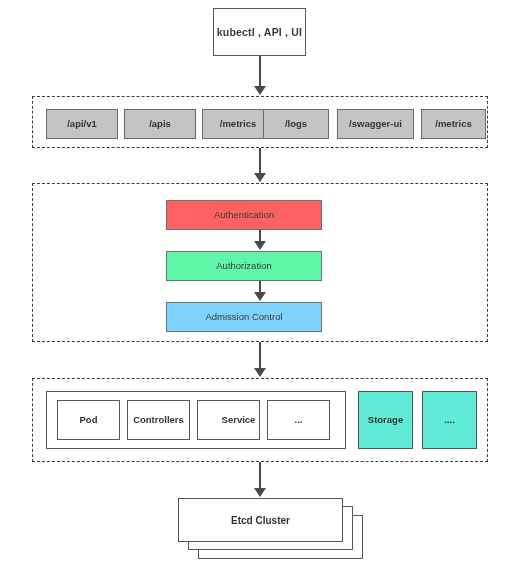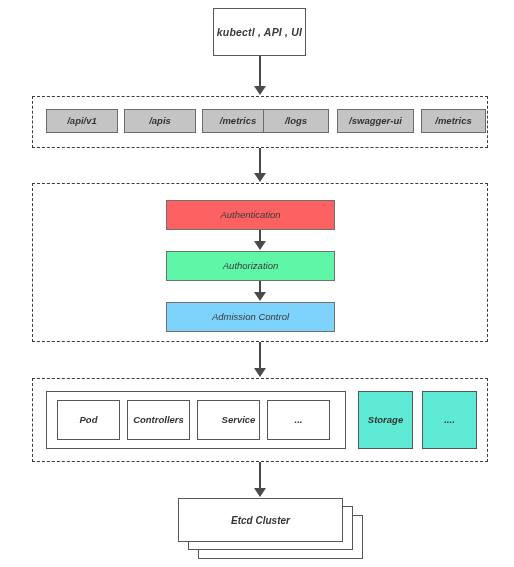--- a/index.html
+++ b/index.html
@@ -14,21 +14,20 @@
     font-family: "Liberation Sans", sans-serif;
     overflow: hidden;
   }
 
   #diagram {
     position: absolute;
     left: 0;
     top: 0;
     width: 514px;
     height: 567px;
-    font-style: italic;
   }
 
   .node {
     position: absolute;
     box-sizing: border-box;
     display: flex;
     align-items: center;
     justify-content: center;
     text-align: center;
     color: #3a3a3a;
@@ -55,33 +54,33 @@
     border: 1.8px dashed #3d3d3d;
     background: transparent;
   }
   #group-api-paths   { left: 32px; top: 96px;  width: 456px; height: 52px; }
   #group-pipeline    { left: 32px; top: 183px; width: 456px; height: 159px; }
   #group-resources   { left: 32px; top: 378px; width: 456px; height: 84px; }
 
   
   .api-chip {
     top: 109px;
-    height: 24px;
+    height: 30px;
     width: 72px;
     background: #c4c4c4;
     border: 1.6px solid #6b6b6b;
     font-size: 9.5px;
     font-weight: bold;
     color: #333333;
   }
 
   
   .stage {
     left: 166px;
-    width: 169px;
+    width: 156px;
     height: 30px;
     border: 1.5px solid #707070;
     font-size: 9.5px;
     color: #3a3a3a;
   }
   #stage-0 { top: 200px; }
   #stage-1 { top: 251px; }
   #stage-2 { top: 302px; }
 
   

